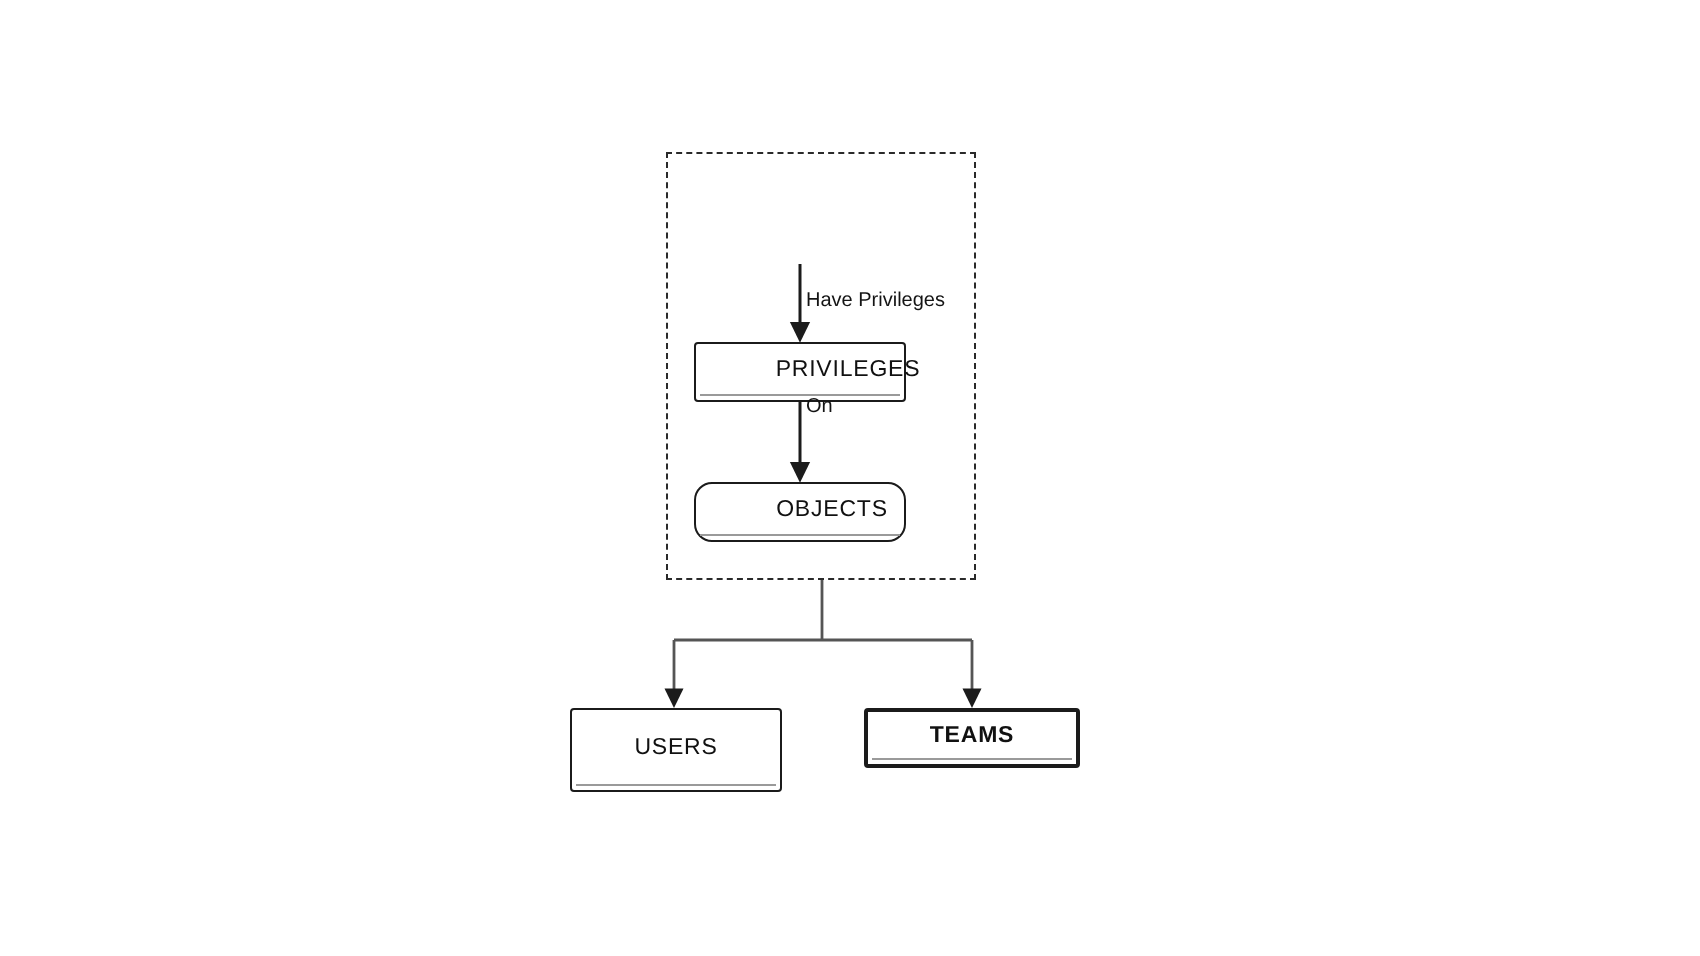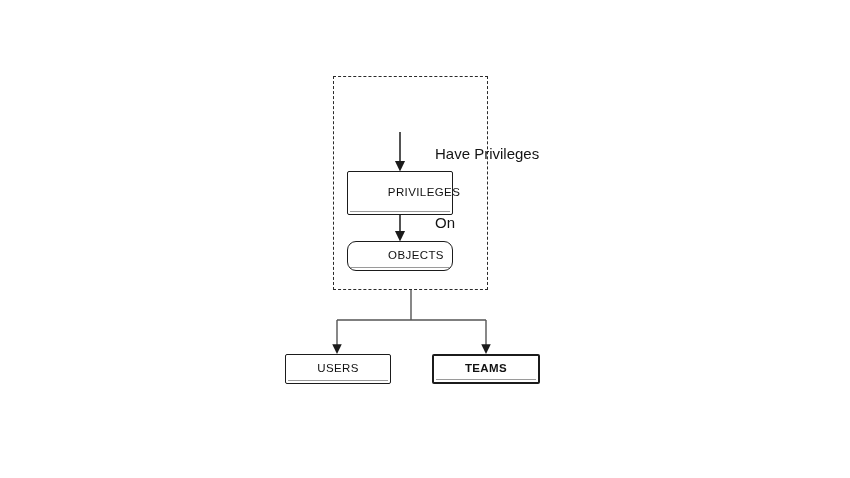--- a/index.html
+++ b/index.html
@@ -58,66 +58,65 @@
     left: 347px;
     top: 102px;
     width: 106px;
     height: 30px;
     border-radius: 3px;
   }
   .node-privileges {
     left: 347px;
     top: 171px;
     width: 106px;
-    height: 44px;
+    height: 30px;
     border-radius: 2px;
     padding-left: 48px;
   }
   .node-objects {
     left: 347px;
     top: 241px;
     width: 106px;
     height: 30px;
     border-radius: 9px;
     padding-left: 32px;
   }
   .node-users {
     left: 285px;
     top: 354px;
     width: 106px;
-    height: 30px;
+    height: 42px;
     border-radius: 2px;
   }
   .node-teams {
     left: 432px;
     top: 354px;
     width: 108px;
     height: 30px;
     border-radius: 2px;
     border-width: 2px;
   }
   .node-teams .node-label {
     font-weight: bold;
     text-align: center;
   }
   .edge-label {
     position: absolute;
-    font-size: 15px;
+    font-size: 10px;
     color: #141414;
     white-space: nowrap;
     line-height: 1;
-    margin-left: 32px;
   }
   .label-have-privileges {
     left: 403px;
     top: 146px;
   }
   .label-on {
     left: 403px;
-    top: 215px;
+    top: 199px;
   }
   .group-frame {
     position: absolute;
     left: 333px;
     top: 76px;
     width: 155px;
     height: 214px;
     box-sizing: border-box;
     border: 1.5px dashed #2a2a2a;
     background: transparent;

